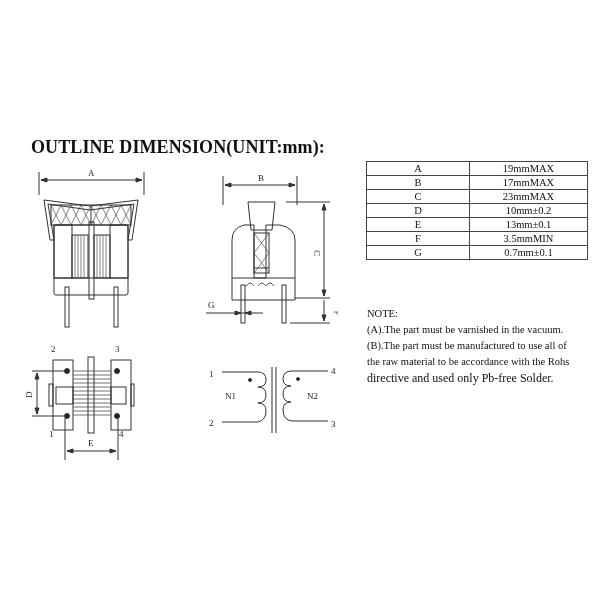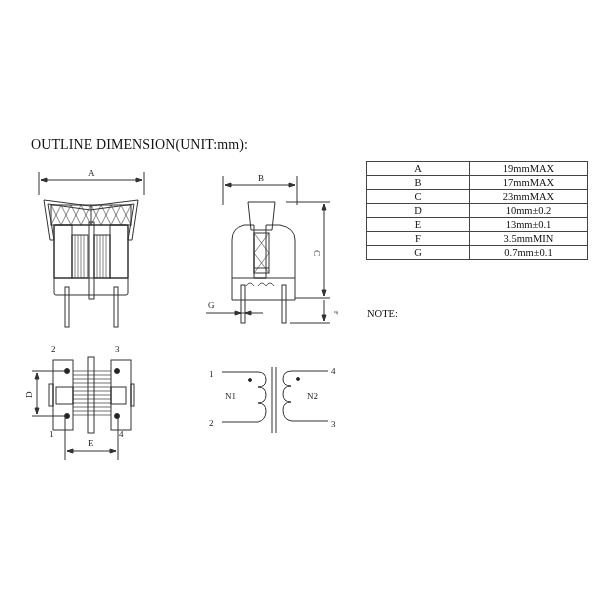--- a/index.html
+++ b/index.html
@@ -1,17 +1,17 @@
 <!DOCTYPE html>
 <html><head>
 <meta charset="utf-8">
 <style>
   html, body { margin:0; padding:0; background:#ffffff; }
   body { width:600px; height:600px; position:relative; overflow:hidden; font-family:"Liberation Serif", serif; color:#111; }
-  .title { position:absolute; left:31px; top:137px; font-size:14px; font-weight:normal; letter-spacing:0.1px; }
+  .title { position:absolute; left:31px; top:137px; font-size:18px; font-weight:bold; letter-spacing:0.1px; }
   svg.drawing { position:absolute; left:0; top:0; }
   svg text { font-family:"Liberation Serif", serif; fill:#222; }
   table.spec { position:absolute; left:366px; top:161px; width:222px; border-collapse:collapse; font-size:10.5px; }
   table.spec td { border:1px solid #444; height:13px; padding:0; text-align:center; line-height:13px; }
   table.spec td.k { width:102px; }
   .note { position:absolute; left:367px; top:306px; width:230px; font-size:10.5px; line-height:16px; color:#111; }
   .note .l { white-space:nowrap; }
   .note .big { font-size:12px; }
 </style>
 </head>
@@ -174,13 +174,17 @@
       </tr>
   <tr>
         <td class="k">G</td>
         <td>0.7mm±0.1</td>
       </tr>
 </tbody>
   </table>
 
 <div class="note">
   <div class="l">NOTE:</div>
+  <div class="l">(A).The part must be varnished in the vacuum.</div>
+  <div class="l">(B).The part must be manufactured to use all of</div>
+  <div class="l">the raw material to be accordance with the Rohs</div>
+  <div class="l big">directive and used only Pb-free Solder.</div>
 </div>
 
 </body></html>

